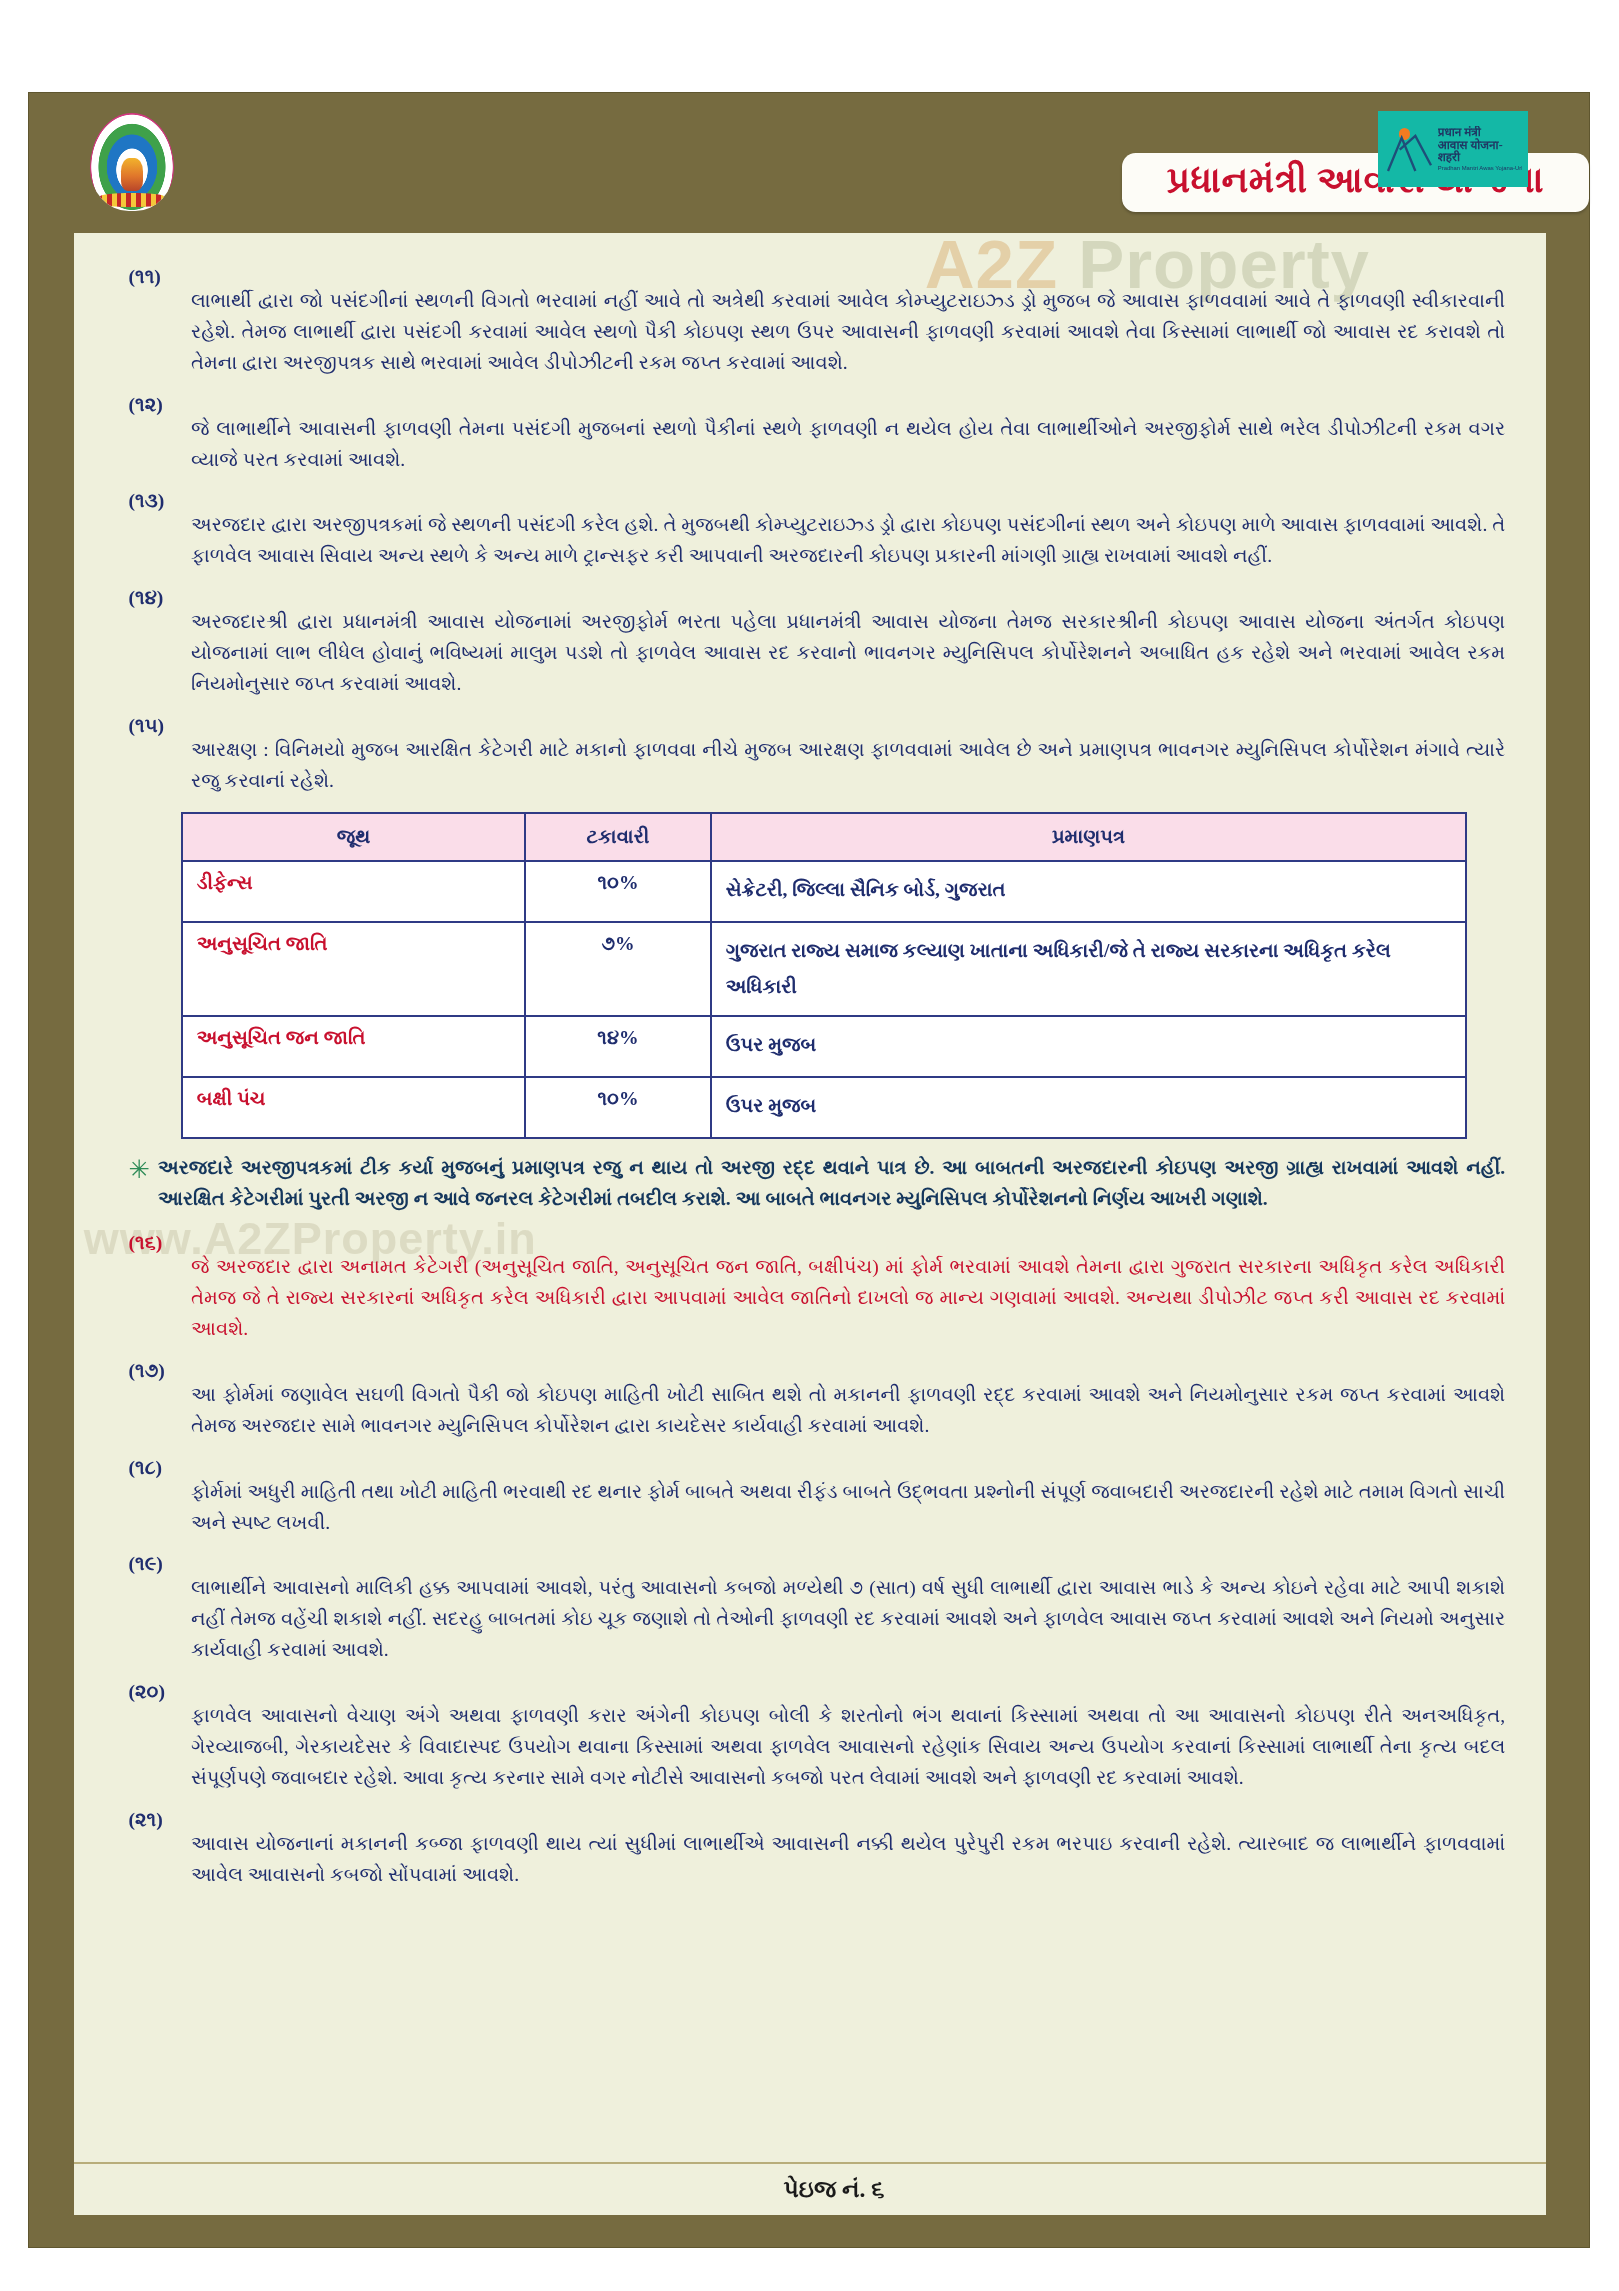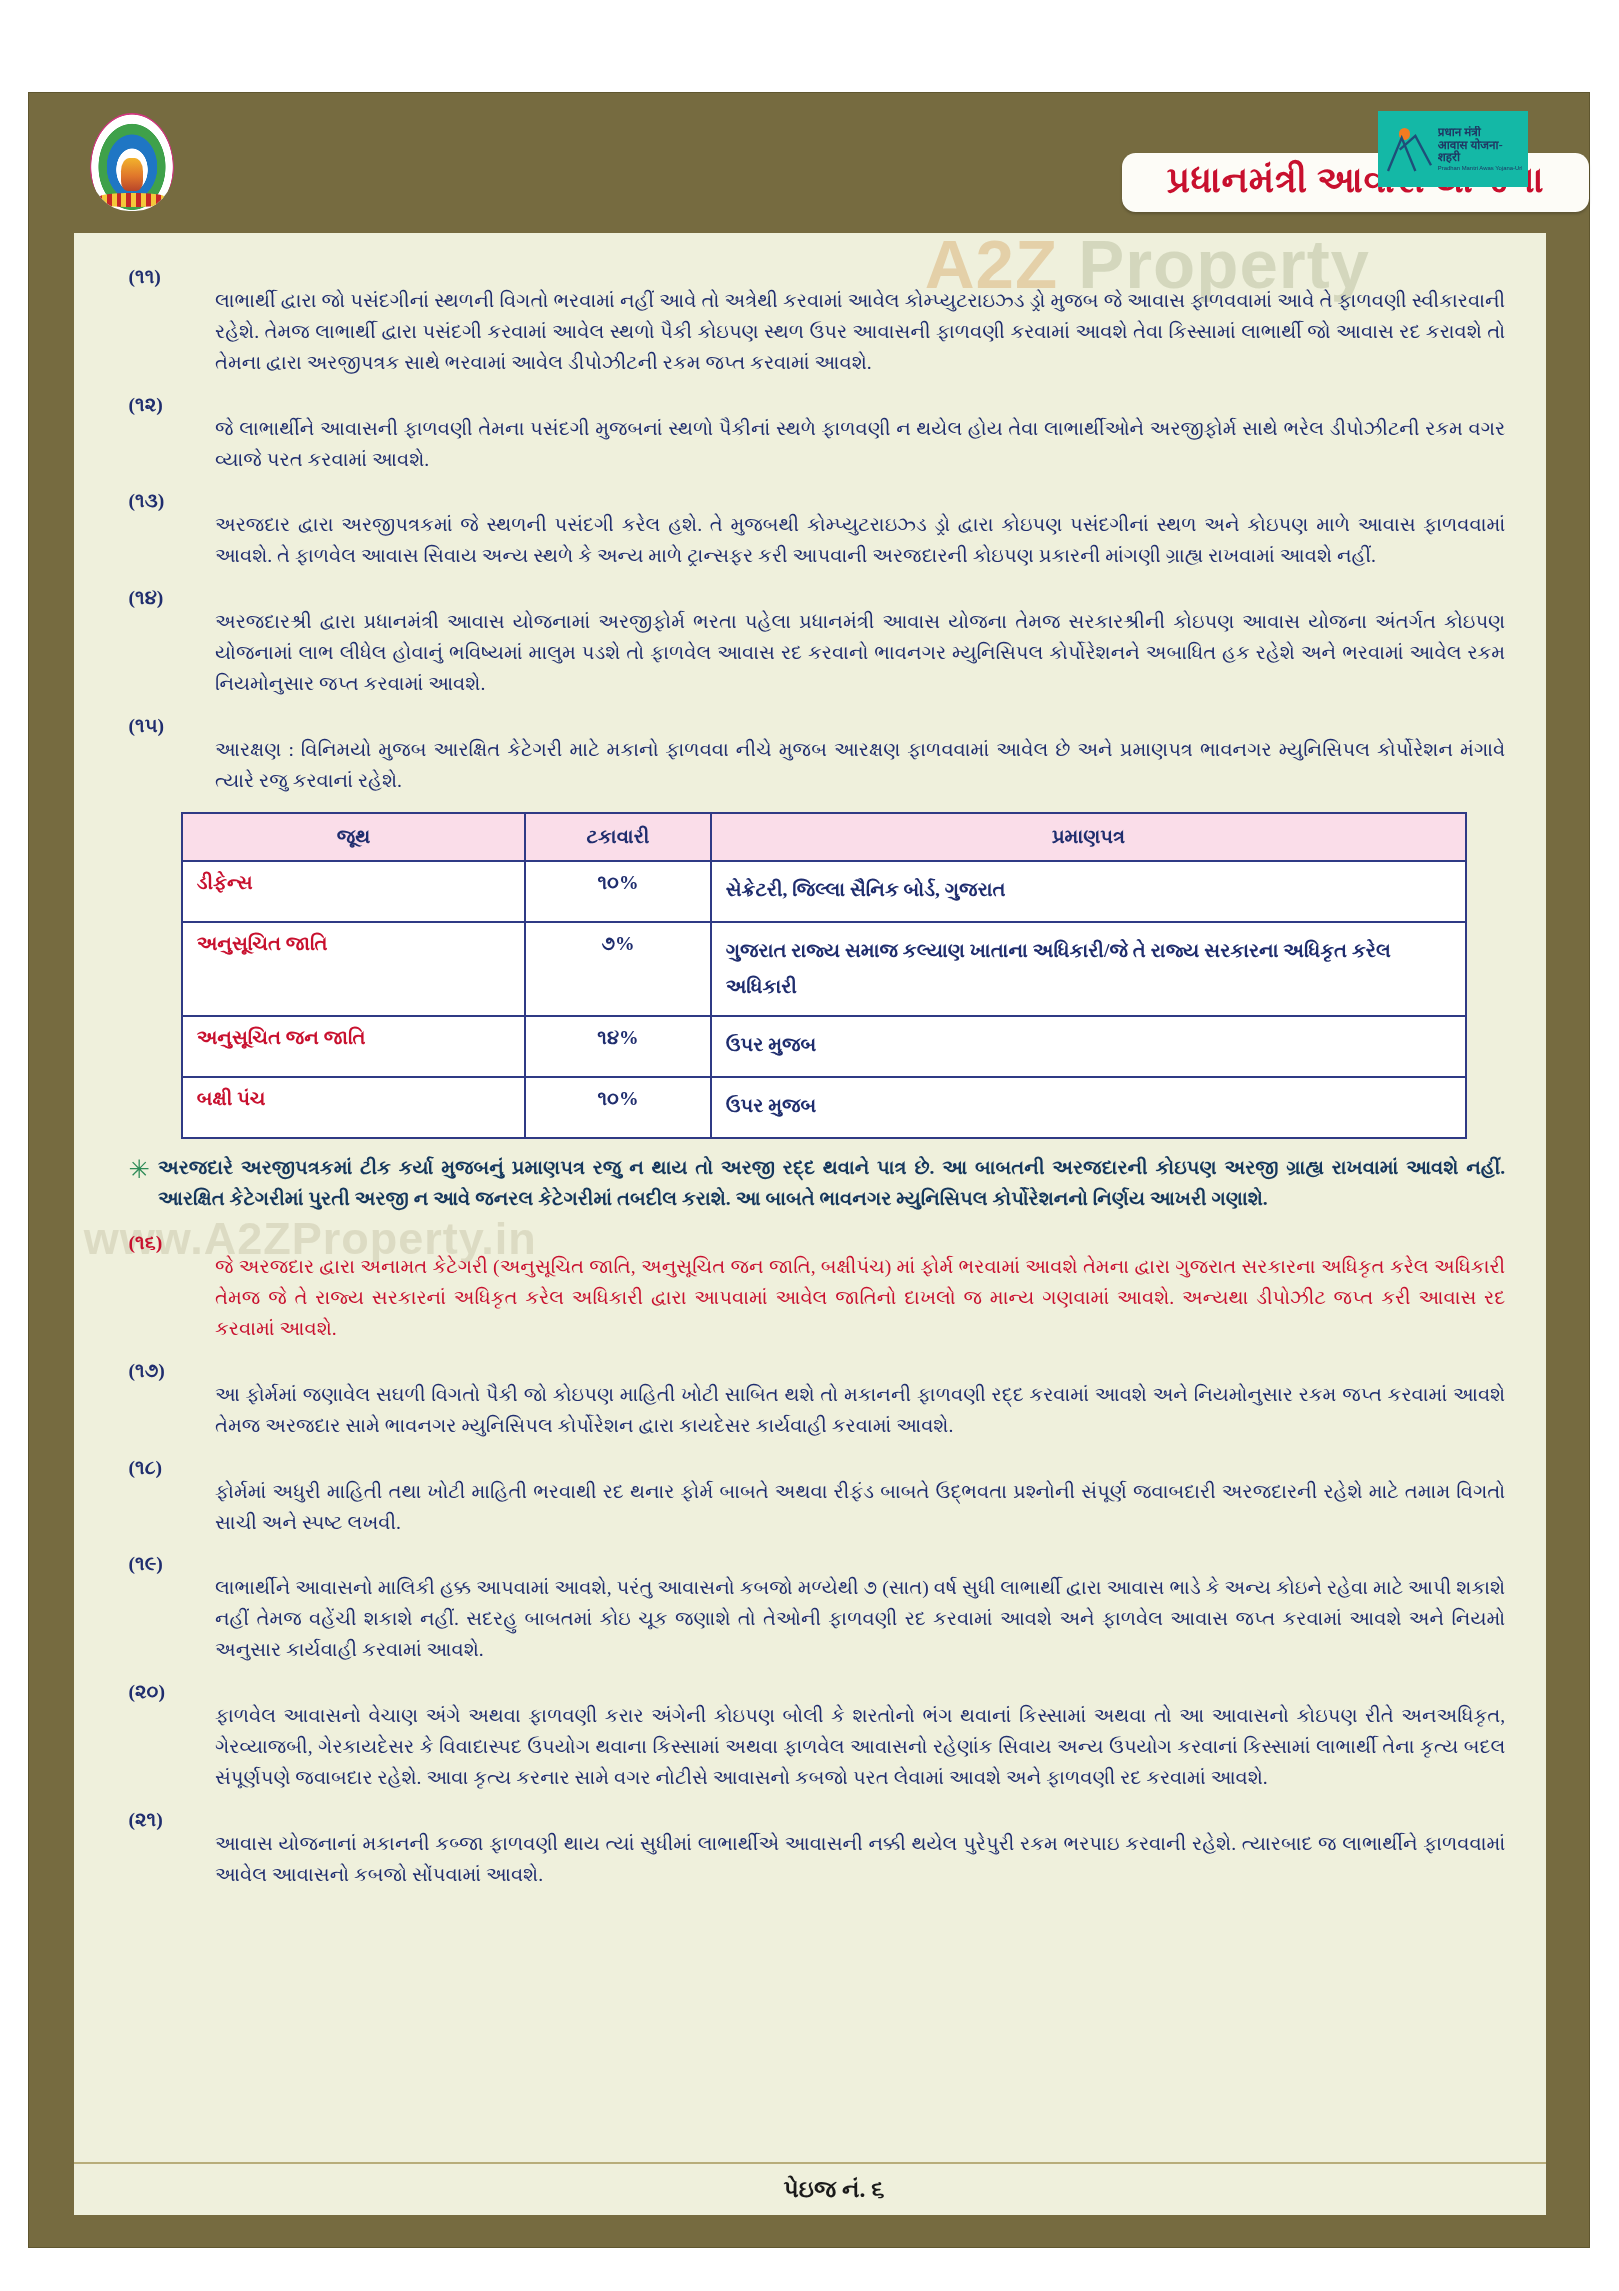--- a/index.html
+++ b/index.html
@@ -195,21 +195,20 @@
     color: rgba(185,180,150,0.35);
     letter-spacing: 1px;
   }
 
   
   .clauses { position: relative; }
   .clause {
     display: flex;
     align-items: flex-start;
     margin-bottom: 10.8px;
-    gap: 24px;
   }
   .clause .num {
     flex: 0 0 84px;
     font-family: "Liberation Serif", "DejaVu Serif", serif;
     font-size: 19.6px;
     font-weight: bold;
     color: #1f2d6e;
     padding-left: 21.6px;
     line-height: 1.58;
   }

